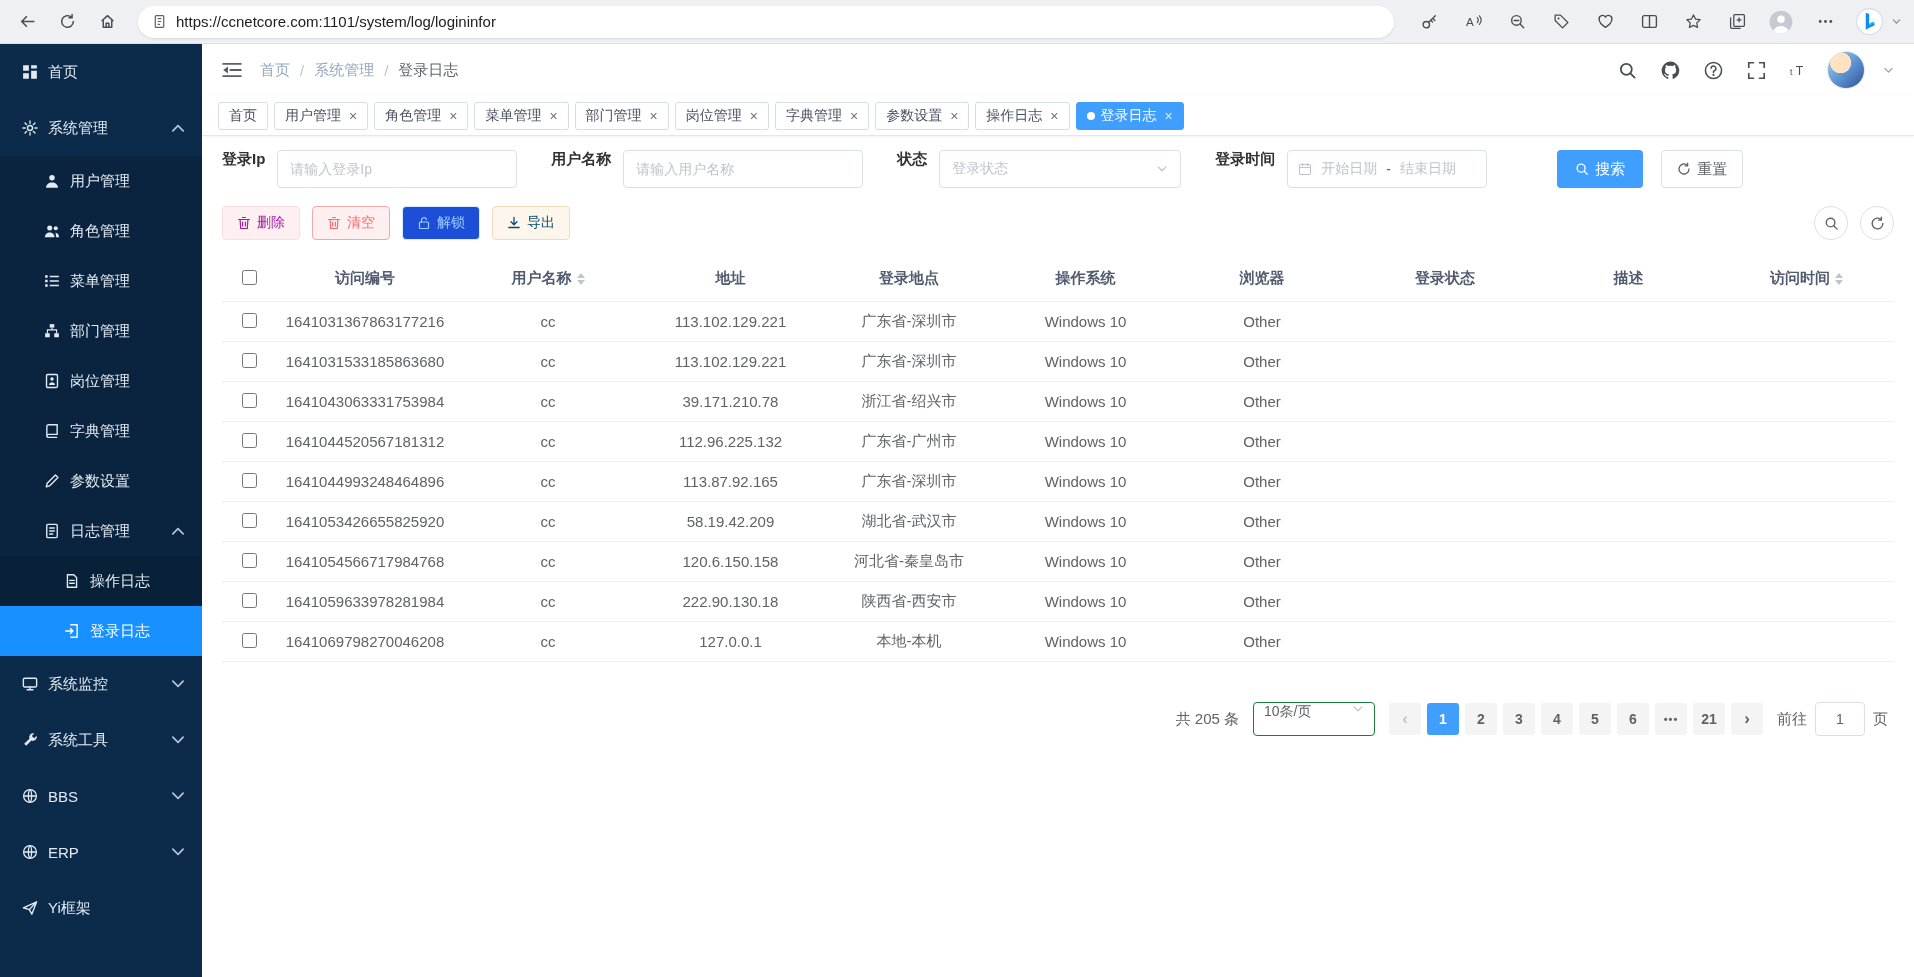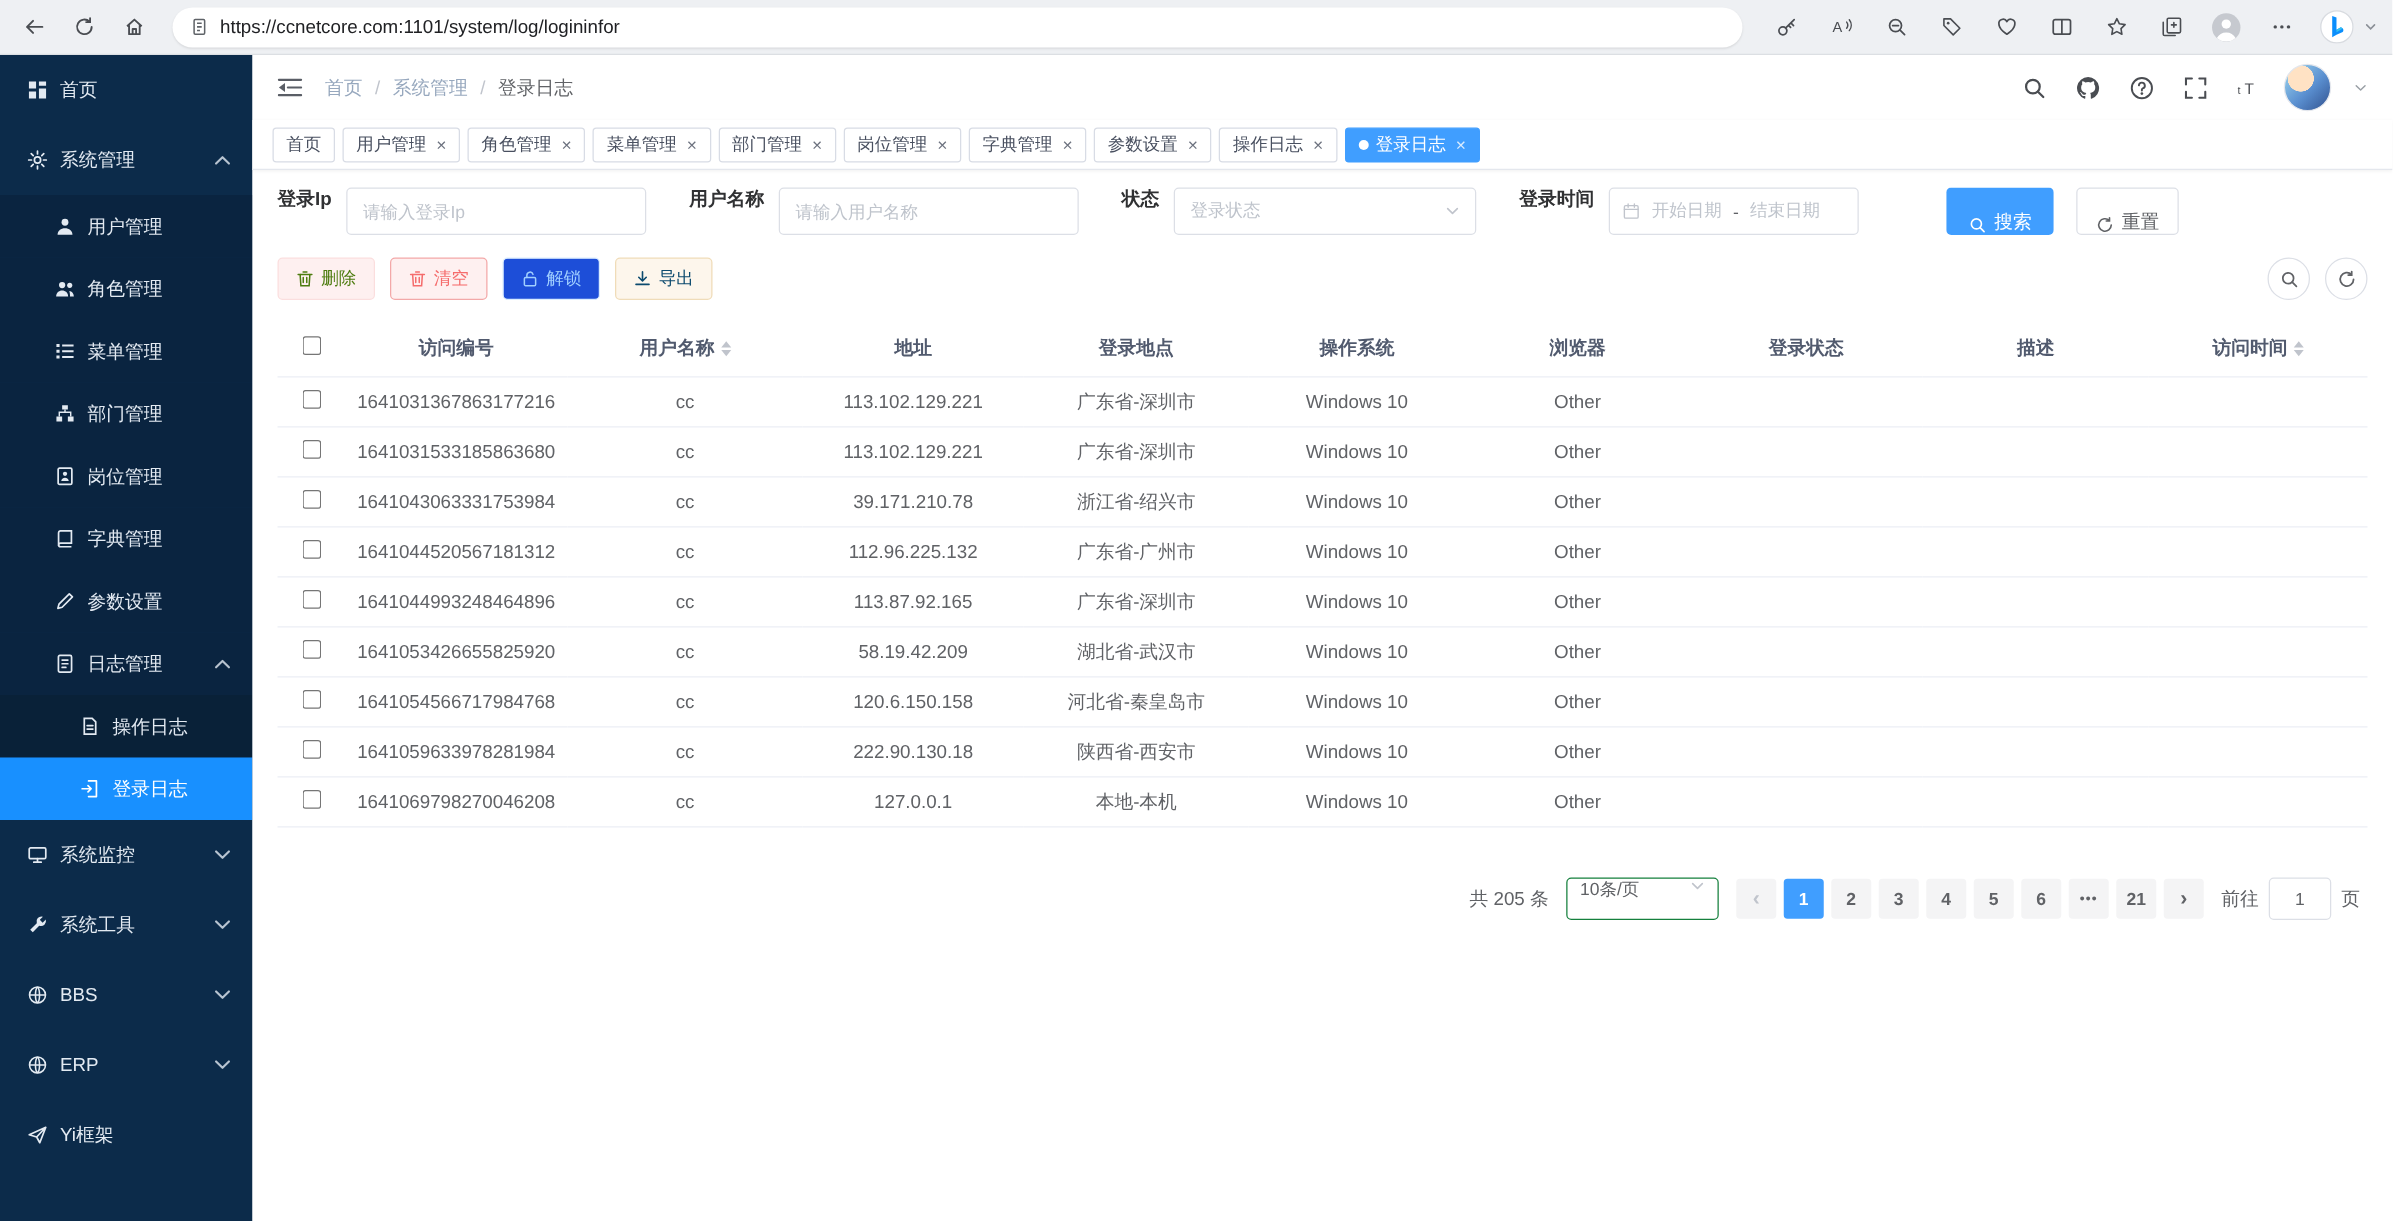--- a/index.html
+++ b/index.html
@@ -80,30 +80,30 @@
   .finput{height:38px;border:1px solid #dcdfe6;border-radius:4px;background:#fff;font-size:14px;color:#606266}
   input.finput{width:240px;padding:0 12px;outline:none}
   .finput::placeholder{color:#bfc4cc}
   .fselect{width:242px;display:flex;align-items:center;justify-content:space-between;padding:0 12px;color:#bfc4cc;cursor:pointer}
   .fselect .icon{color:#c0c4cc}
   .fselect .icon svg{width:12px;height:12px}
   .fdate{width:200px;display:flex;align-items:center;gap:9px;padding:0 10px;color:#bfc4cc;cursor:pointer}
   .fdate .icon{color:#c0c4cc}
   .fdate .icon svg{width:14px;height:14px}
   .fdate .sep{color:#606266}
-  .btn{display:inline-flex;align-items:flex-end;gap:6px;border-radius:4px;font-size:15px;cursor:pointer;border:1px solid transparent}
+  .btn{display:inline-flex;align-items:center;gap:6px;border-radius:4px;font-size:15px;cursor:pointer;border:1px solid transparent}
   .btn svg{width:14px;height:14px}
   .btn-search{height:38px;padding:0 17px;background:#409eff;color:#fff;margin-left:36px}
   .btn-reset{height:38px;padding:0 15px;background:#fff;border-color:#dcdfe6;color:#606266;margin-left:18px}
 
   .toolbar{display:flex;align-items:center;gap:12px;margin-top:18px}
   .tbtn{height:34px;padding:0 14px;border-radius:4px;font-size:14px;display:inline-flex;align-items:center;gap:6px;
     border:1px solid transparent;cursor:pointer}
   .tbtn svg{width:14px;height:14px}
-  .tbtn.delete{background:#fef0f0;border-color:#fbdede;color:#4d7c0f;cursor:not-allowed}
+  .tbtn.delete{background:#fef0f0;border-color:#fbdede;color:#a21caf;cursor:not-allowed}
   .tbtn.clear{background:#fef0f0;border-color:#f3a8a8;color:#f56c6c}
   .tbtn.unlock{background:#1d4ed8;border-color:#d9ecff;color:#a0cfff;cursor:not-allowed}
   .tbtn.export{background:#fdf6ec;border-color:#f0dcb8;color:#0c4a6e}
   .tool-right{margin-left:auto;display:flex;gap:12px}
   .circle-btn{width:34px;height:34px;border-radius:50%;border:1px solid #dcdfe6;background:#fff;color:#606266;
     display:flex;align-items:center;justify-content:center;cursor:pointer}
   .circle-btn svg{width:15px;height:15px}
 
   table{width:100%;border-collapse:collapse;table-layout:fixed;margin-top:16px}
   th{font-size:15px;color:#515a6e;font-weight:700;padding:13px 4px;border-bottom:1px solid #ebeef5;text-align:center;white-space:nowrap}

